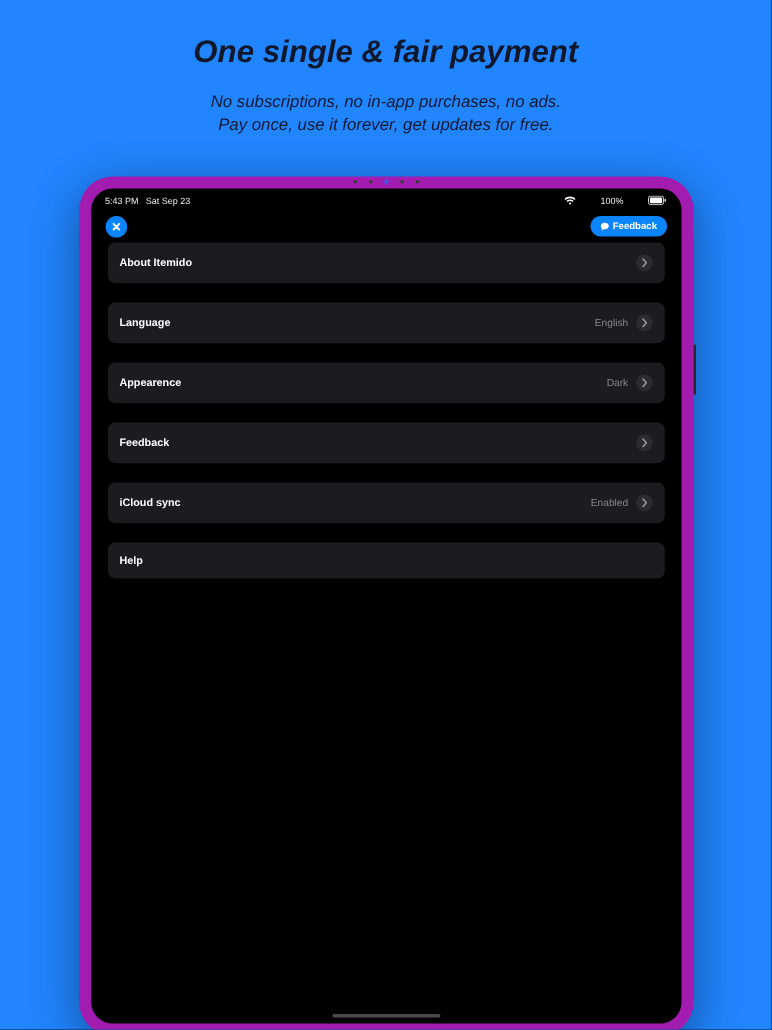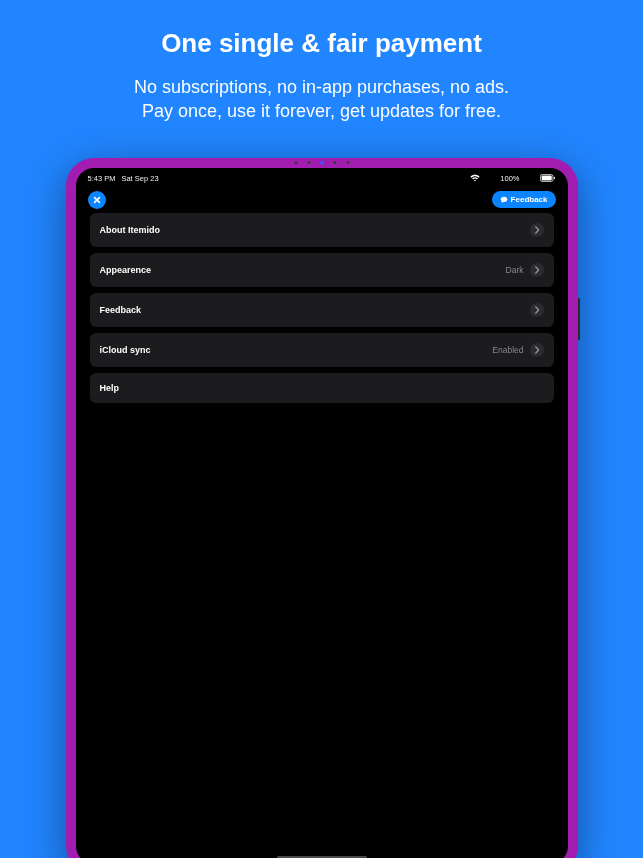--- a/index.html
+++ b/index.html
@@ -11,29 +11,30 @@
       width: 643px;
       height: 858px;
       background: #2185ff;
       font-family: -apple-system, BlinkMacSystemFont, "Segoe UI", Helvetica, Arial, sans-serif;
       overflow: hidden;
       position: relative;
     }
     .promo-header {
       text-align: center;
       padding: 28px 20px 18px;
-      color: #ffffff;
+      color: #0f172a;
+      font-style: italic;
     }
     .promo-title {
       font-size: 26px;
       font-weight: 800;
       margin-bottom: 6px;
     }
     .promo-sub {
-      font-size: 18px;
+      font-size: 14px;
       line-height: 1.35;
       font-weight: 400;
       opacity: 0.98;
       margin-top: 16px;
     }
     .ipad-frame {
       width: 512px;
       height: 716px;
       margin: 16px auto 0;
       background: #a21caf;
@@ -128,21 +129,21 @@
     .page-title {
       color: white;
       font-size: 21px;
       font-weight: 700;
       padding: 2px 14px 10px;
     }
     .settings-list {
       padding: 0 14px;
       display: flex;
       flex-direction: column;
-      gap: 6px;
+      gap: 16px;
     }
     .setting-item {
       background: #1c1c1e;
       border-radius: 6px;
       padding: 10px 10px;
       display: flex;
       align-items: center;
       justify-content: space-between;
       cursor: pointer;
     }
@@ -259,20 +260,31 @@
           <div class="setting-label">About Itemido</div>
           <div class="setting-right">
             <div class="chevron">
               <svg width="6" height="8" viewBox="0 0 6 10">
                 <path d="M1.5 1 L5 5 L1.5 9" stroke="#9a9a9e" stroke-width="1.6" fill="none" stroke-linecap="round" stroke-linejoin="round"></path>
               </svg>
             </div>
           </div>
         </div>
         <div class="setting-item">
+          <div class="setting-label">Language</div>
+          <div class="setting-right">
+            <div class="setting-value">English</div>
+            <div class="chevron">
+              <svg width="6" height="8" viewBox="0 0 6 10">
+                <path d="M1.5 1 L5 5 L1.5 9" stroke="#9a9a9e" stroke-width="1.6" fill="none" stroke-linecap="round" stroke-linejoin="round"></path>
+              </svg>
+            </div>
+          </div>
+        </div>
+        <div class="setting-item">
           <div class="setting-label">Appearence</div>
           <div class="setting-right">
             <div class="setting-value">Dark</div>
             <div class="chevron">
               <svg width="6" height="8" viewBox="0 0 6 10">
                 <path d="M1.5 1 L5 5 L1.5 9" stroke="#9a9a9e" stroke-width="1.6" fill="none" stroke-linecap="round" stroke-linejoin="round"></path>
               </svg>
             </div>
           </div>
         </div>

